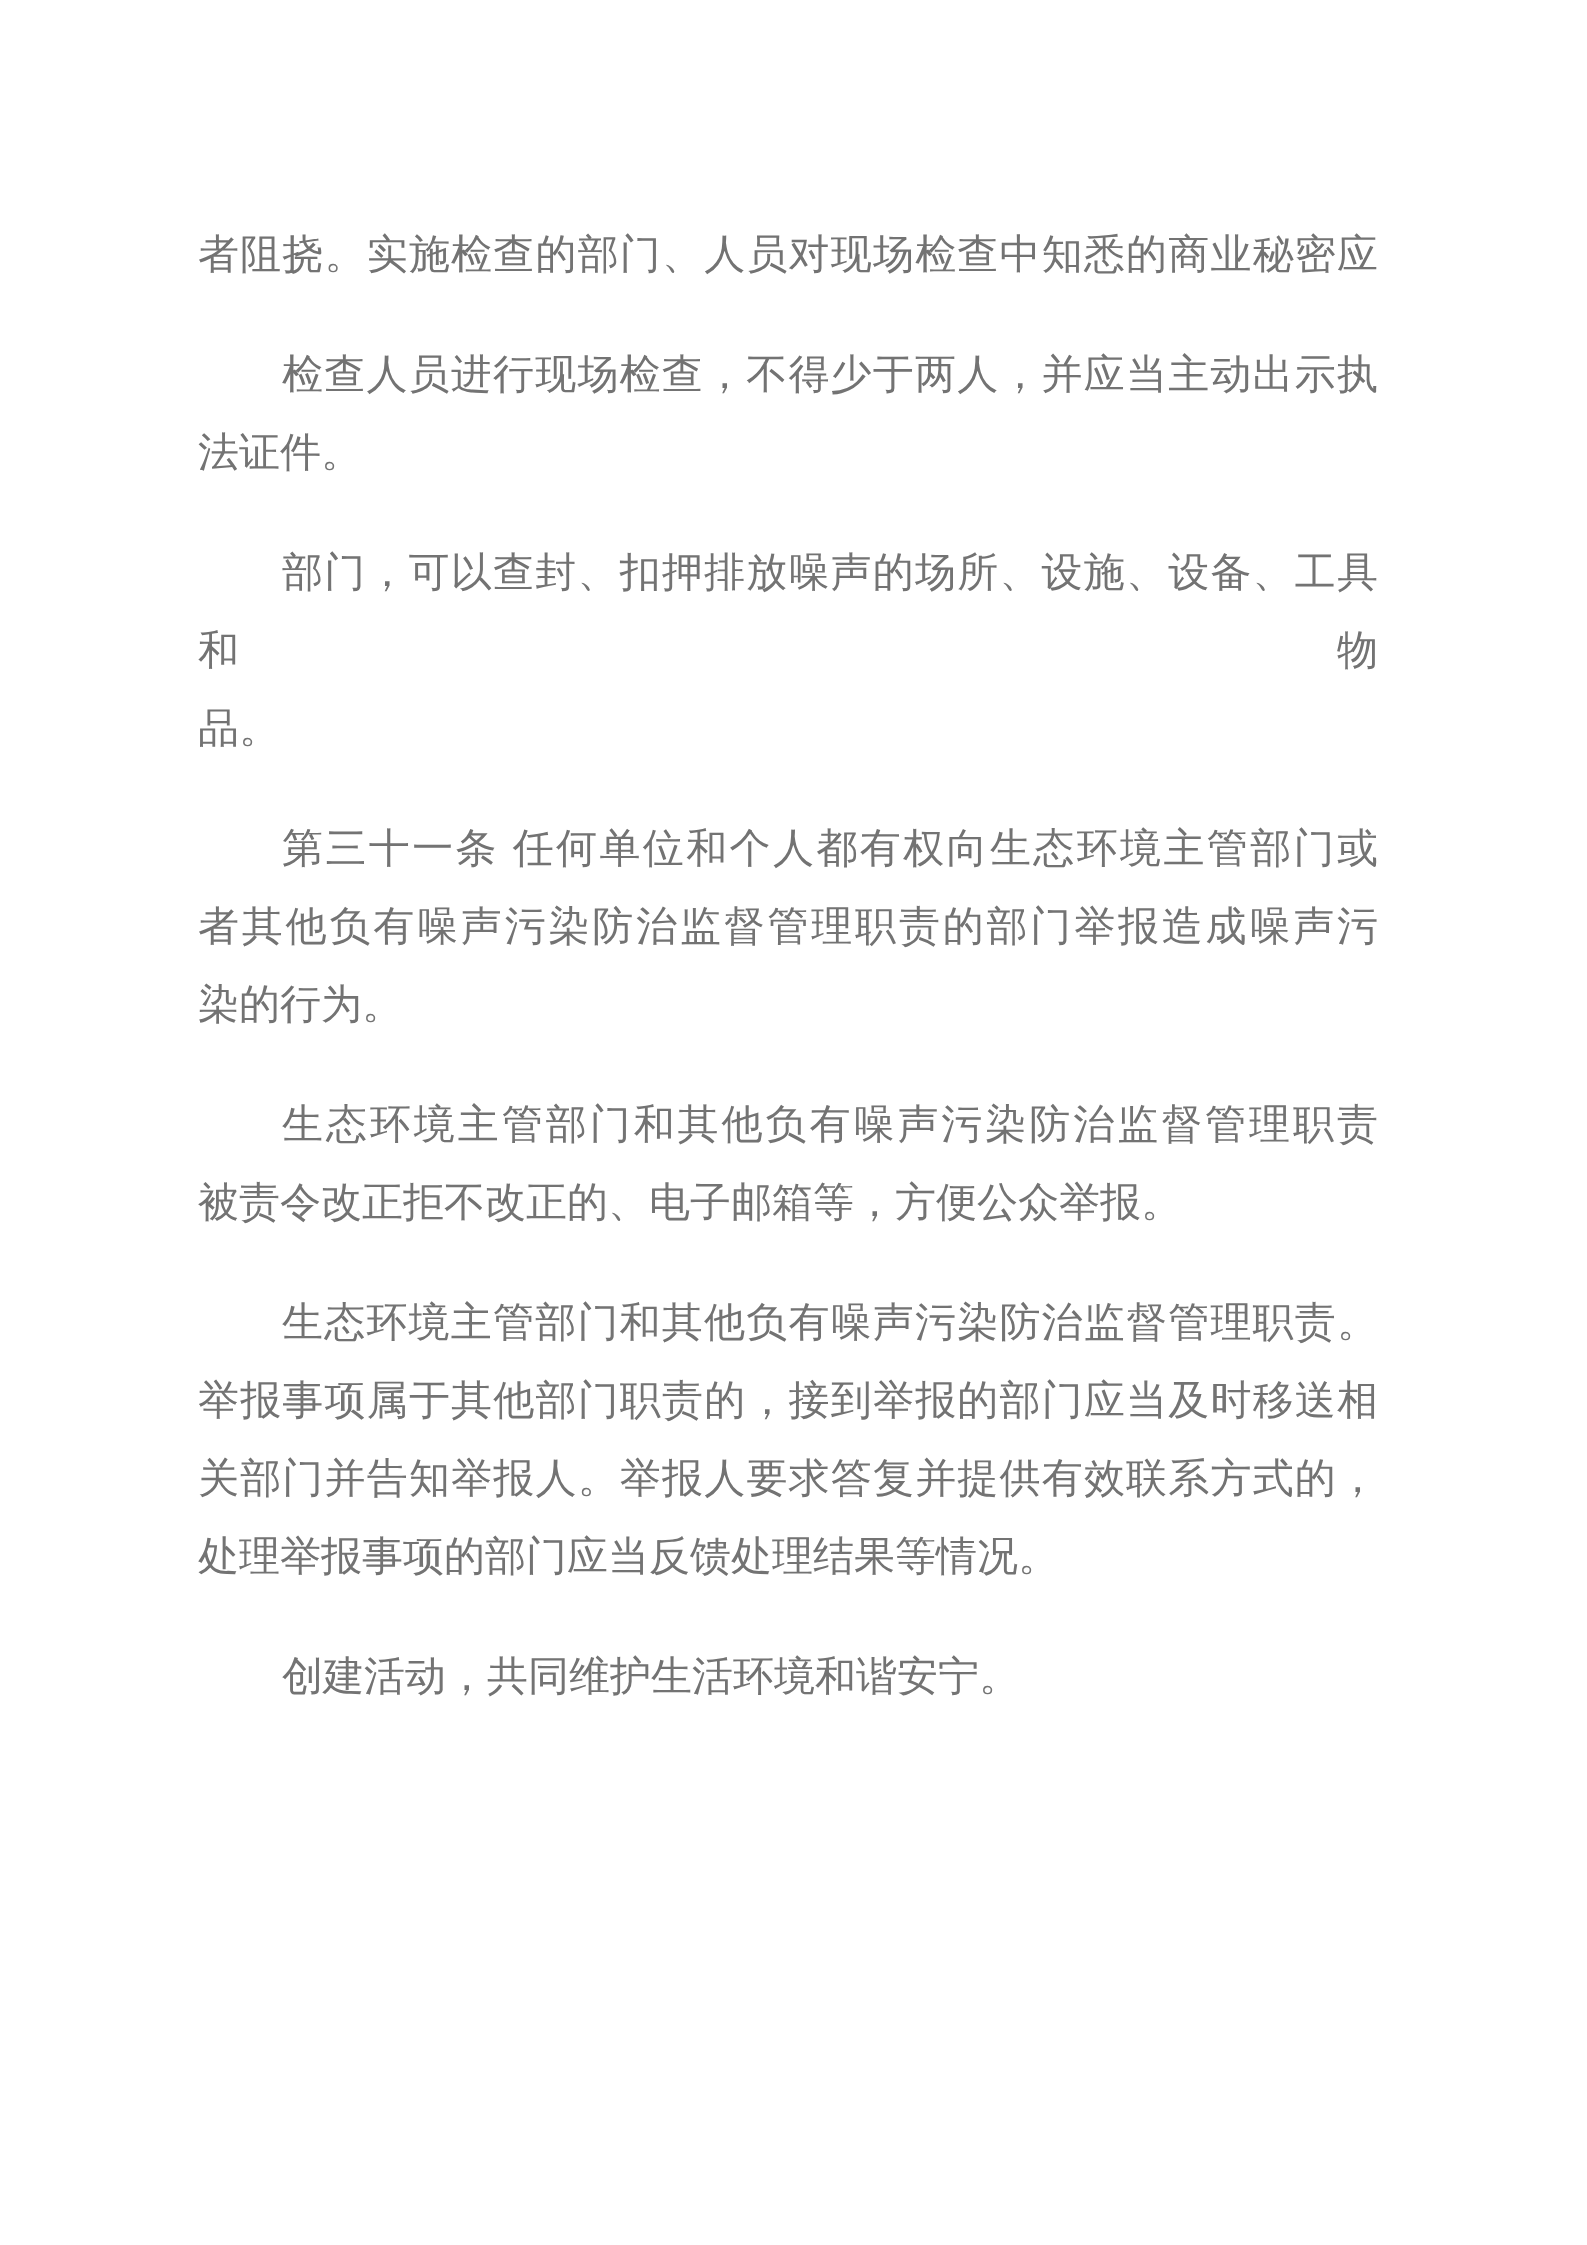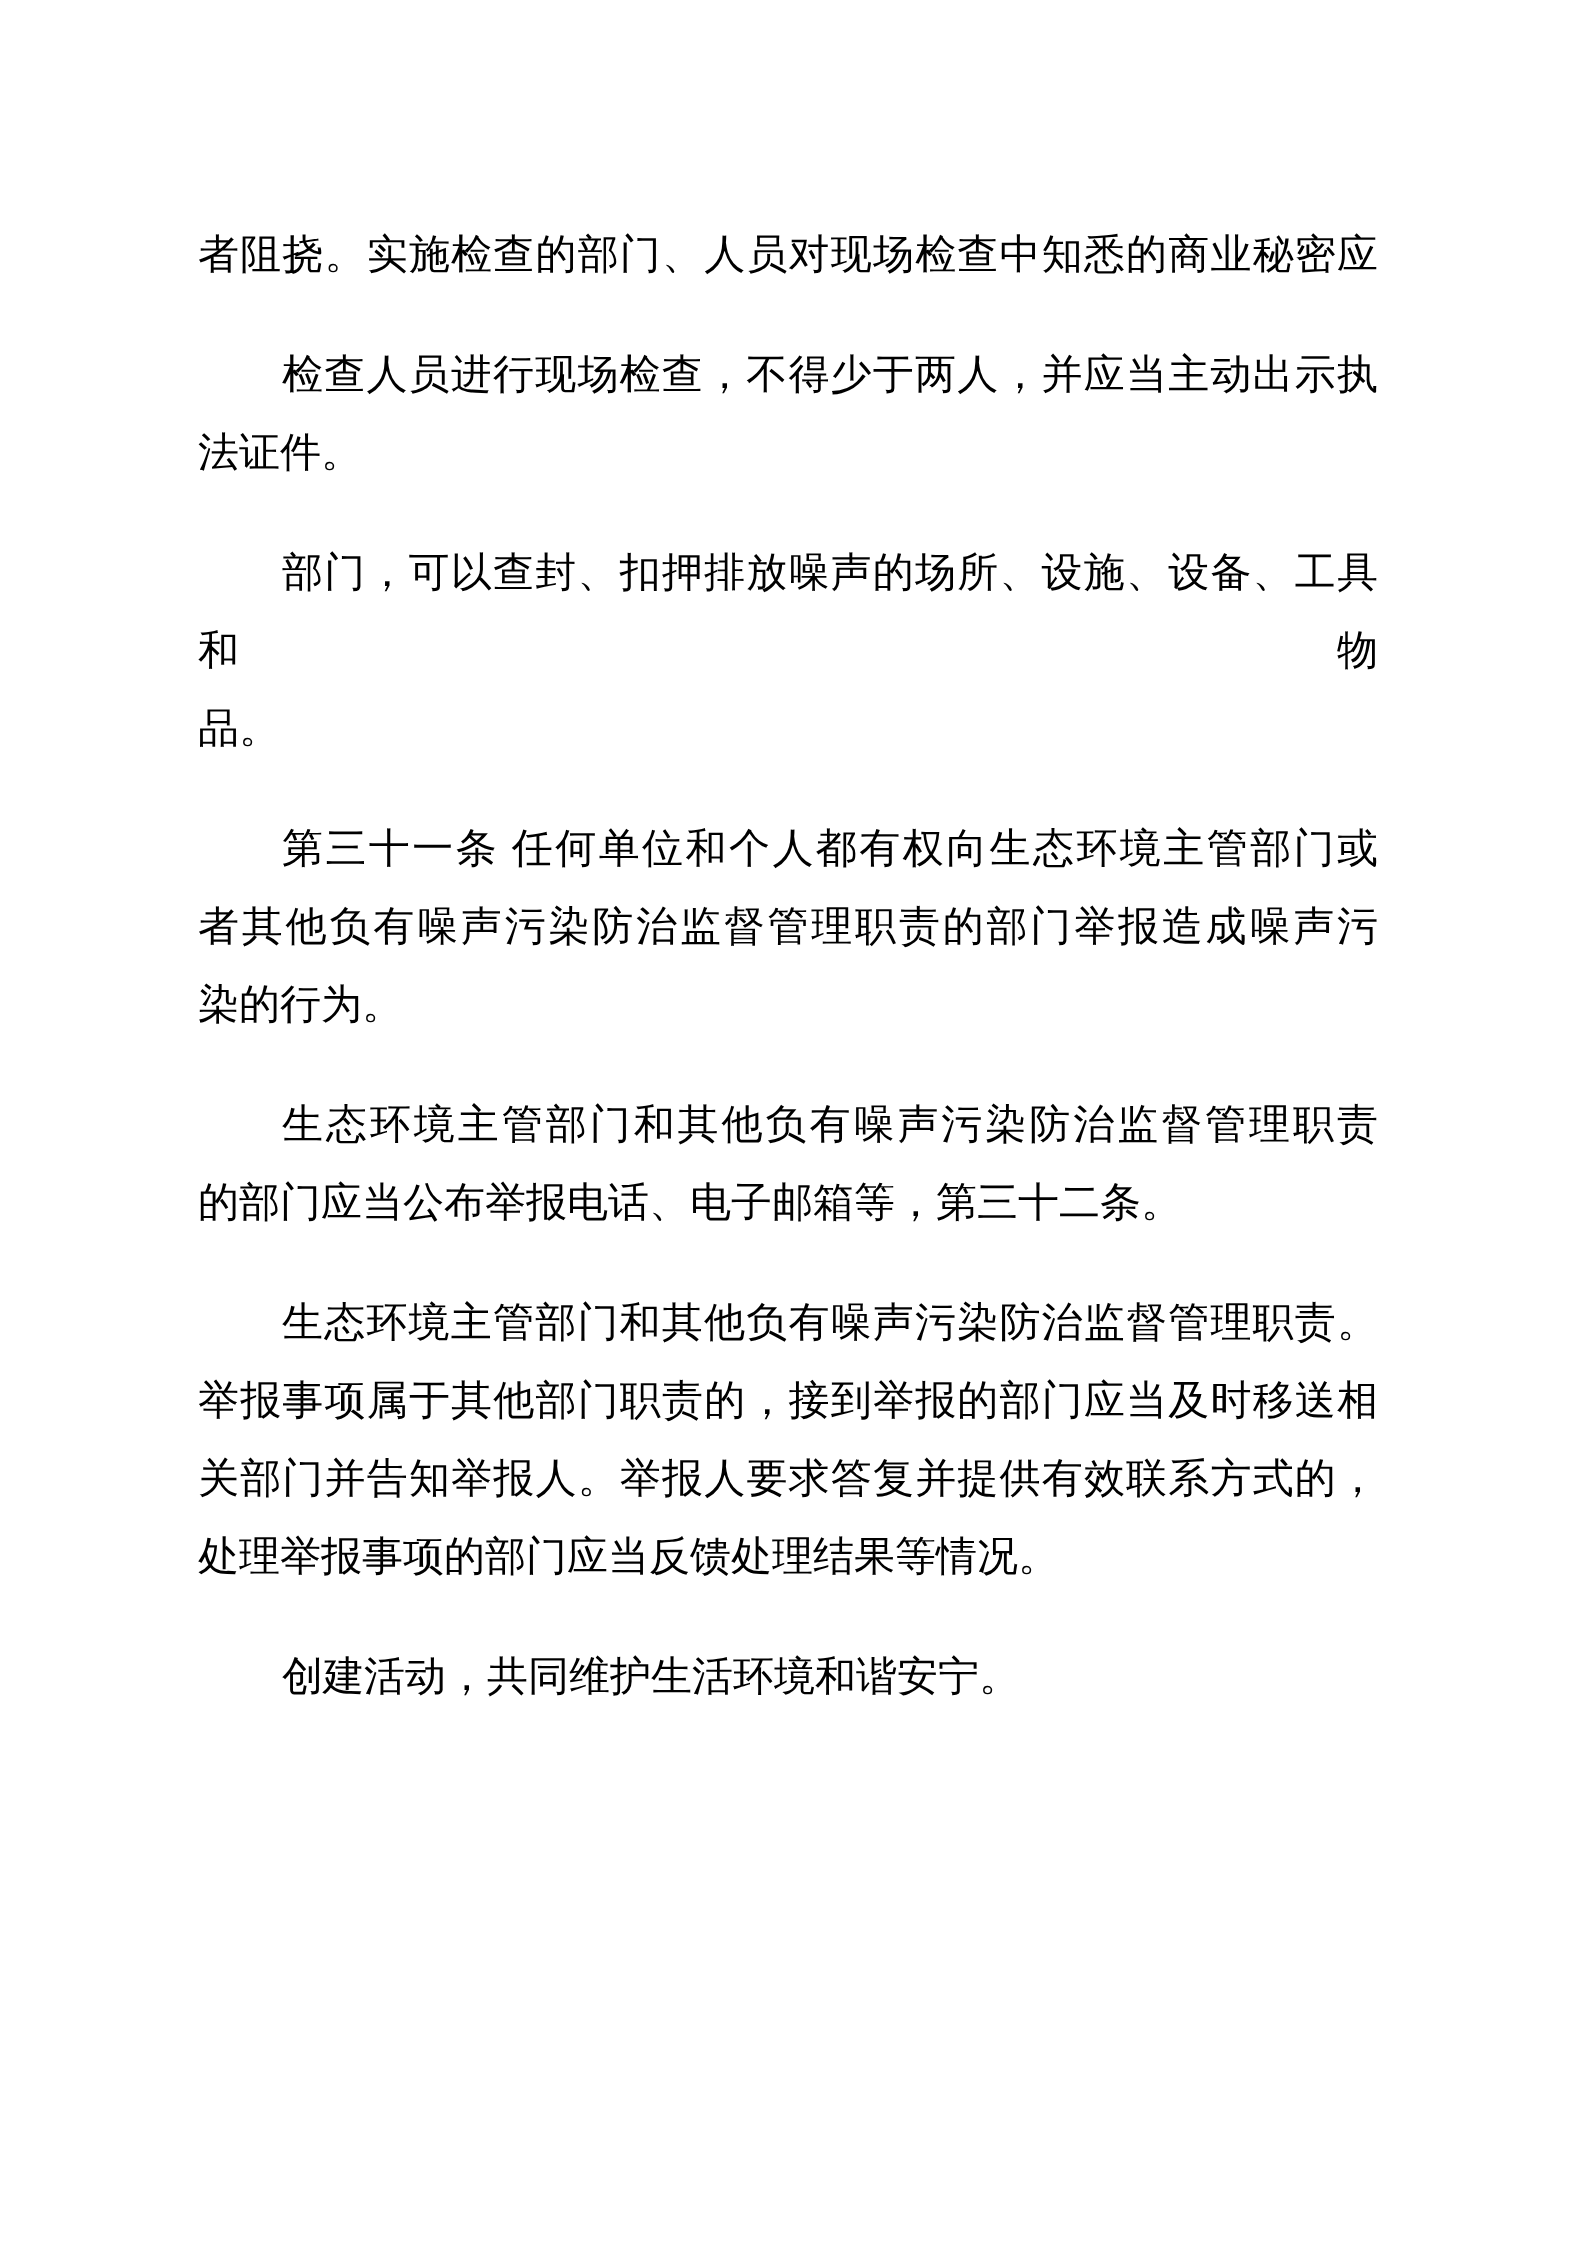--- a/index.html
+++ b/index.html
@@ -21,24 +21,24 @@
     width: 1180px;
   }
   .para {
     margin: 0 0 42px 0;
   }
   
   .para.ind .jline:first-child {
     text-indent: 84px;
   }
   .jline {
-    font-family: Liberation Serif, serif;
+    font-family: Liberation Sans, sans-serif;
     font-size: 41px;
     line-height: 78px;
-    color: #000000;
+    color: #737373;
     text-align: justify;
     text-align-last: justify;
     text-justify: inter-ideograph;
     white-space: normal;
   }
   
   .jline.plast {
     text-align-last: left;
   }
 </style>
@@ -63,21 +63,21 @@
     </div>
 
     <div class="para ind">
       <div class="jline">第三十一条 任何单位和个人都有权向生态环境主管部门或</div>
       <div class="jline">者其他负有噪声污染防治监督管理职责的部门举报造成噪声污</div>
       <div class="jline plast">染的行为。</div>
     </div>
 
     <div class="para ind">
       <div class="jline">生态环境主管部门和其他负有噪声污染防治监督管理职责</div>
-      <div class="jline plast">的部门应当公布举报电话、电子邮箱等，第三十二条。</div>
+      <div class="jline plast">被责令改正拒不改正的、电子邮箱等，方便公众举报。</div>
     </div>
 
     <div class="para ind">
       <div class="jline">生态环境主管部门和其他负有噪声污染防治监督管理职责。</div>
       <div class="jline">举报事项属于其他部门职责的，接到举报的部门应当及时移送相</div>
       <div class="jline">关部门并告知举报人。举报人要求答复并提供有效联系方式的，</div>
       <div class="jline plast">处理举报事项的部门应当反馈处理结果等情况。</div>
     </div>
 
     <div class="para ind">

